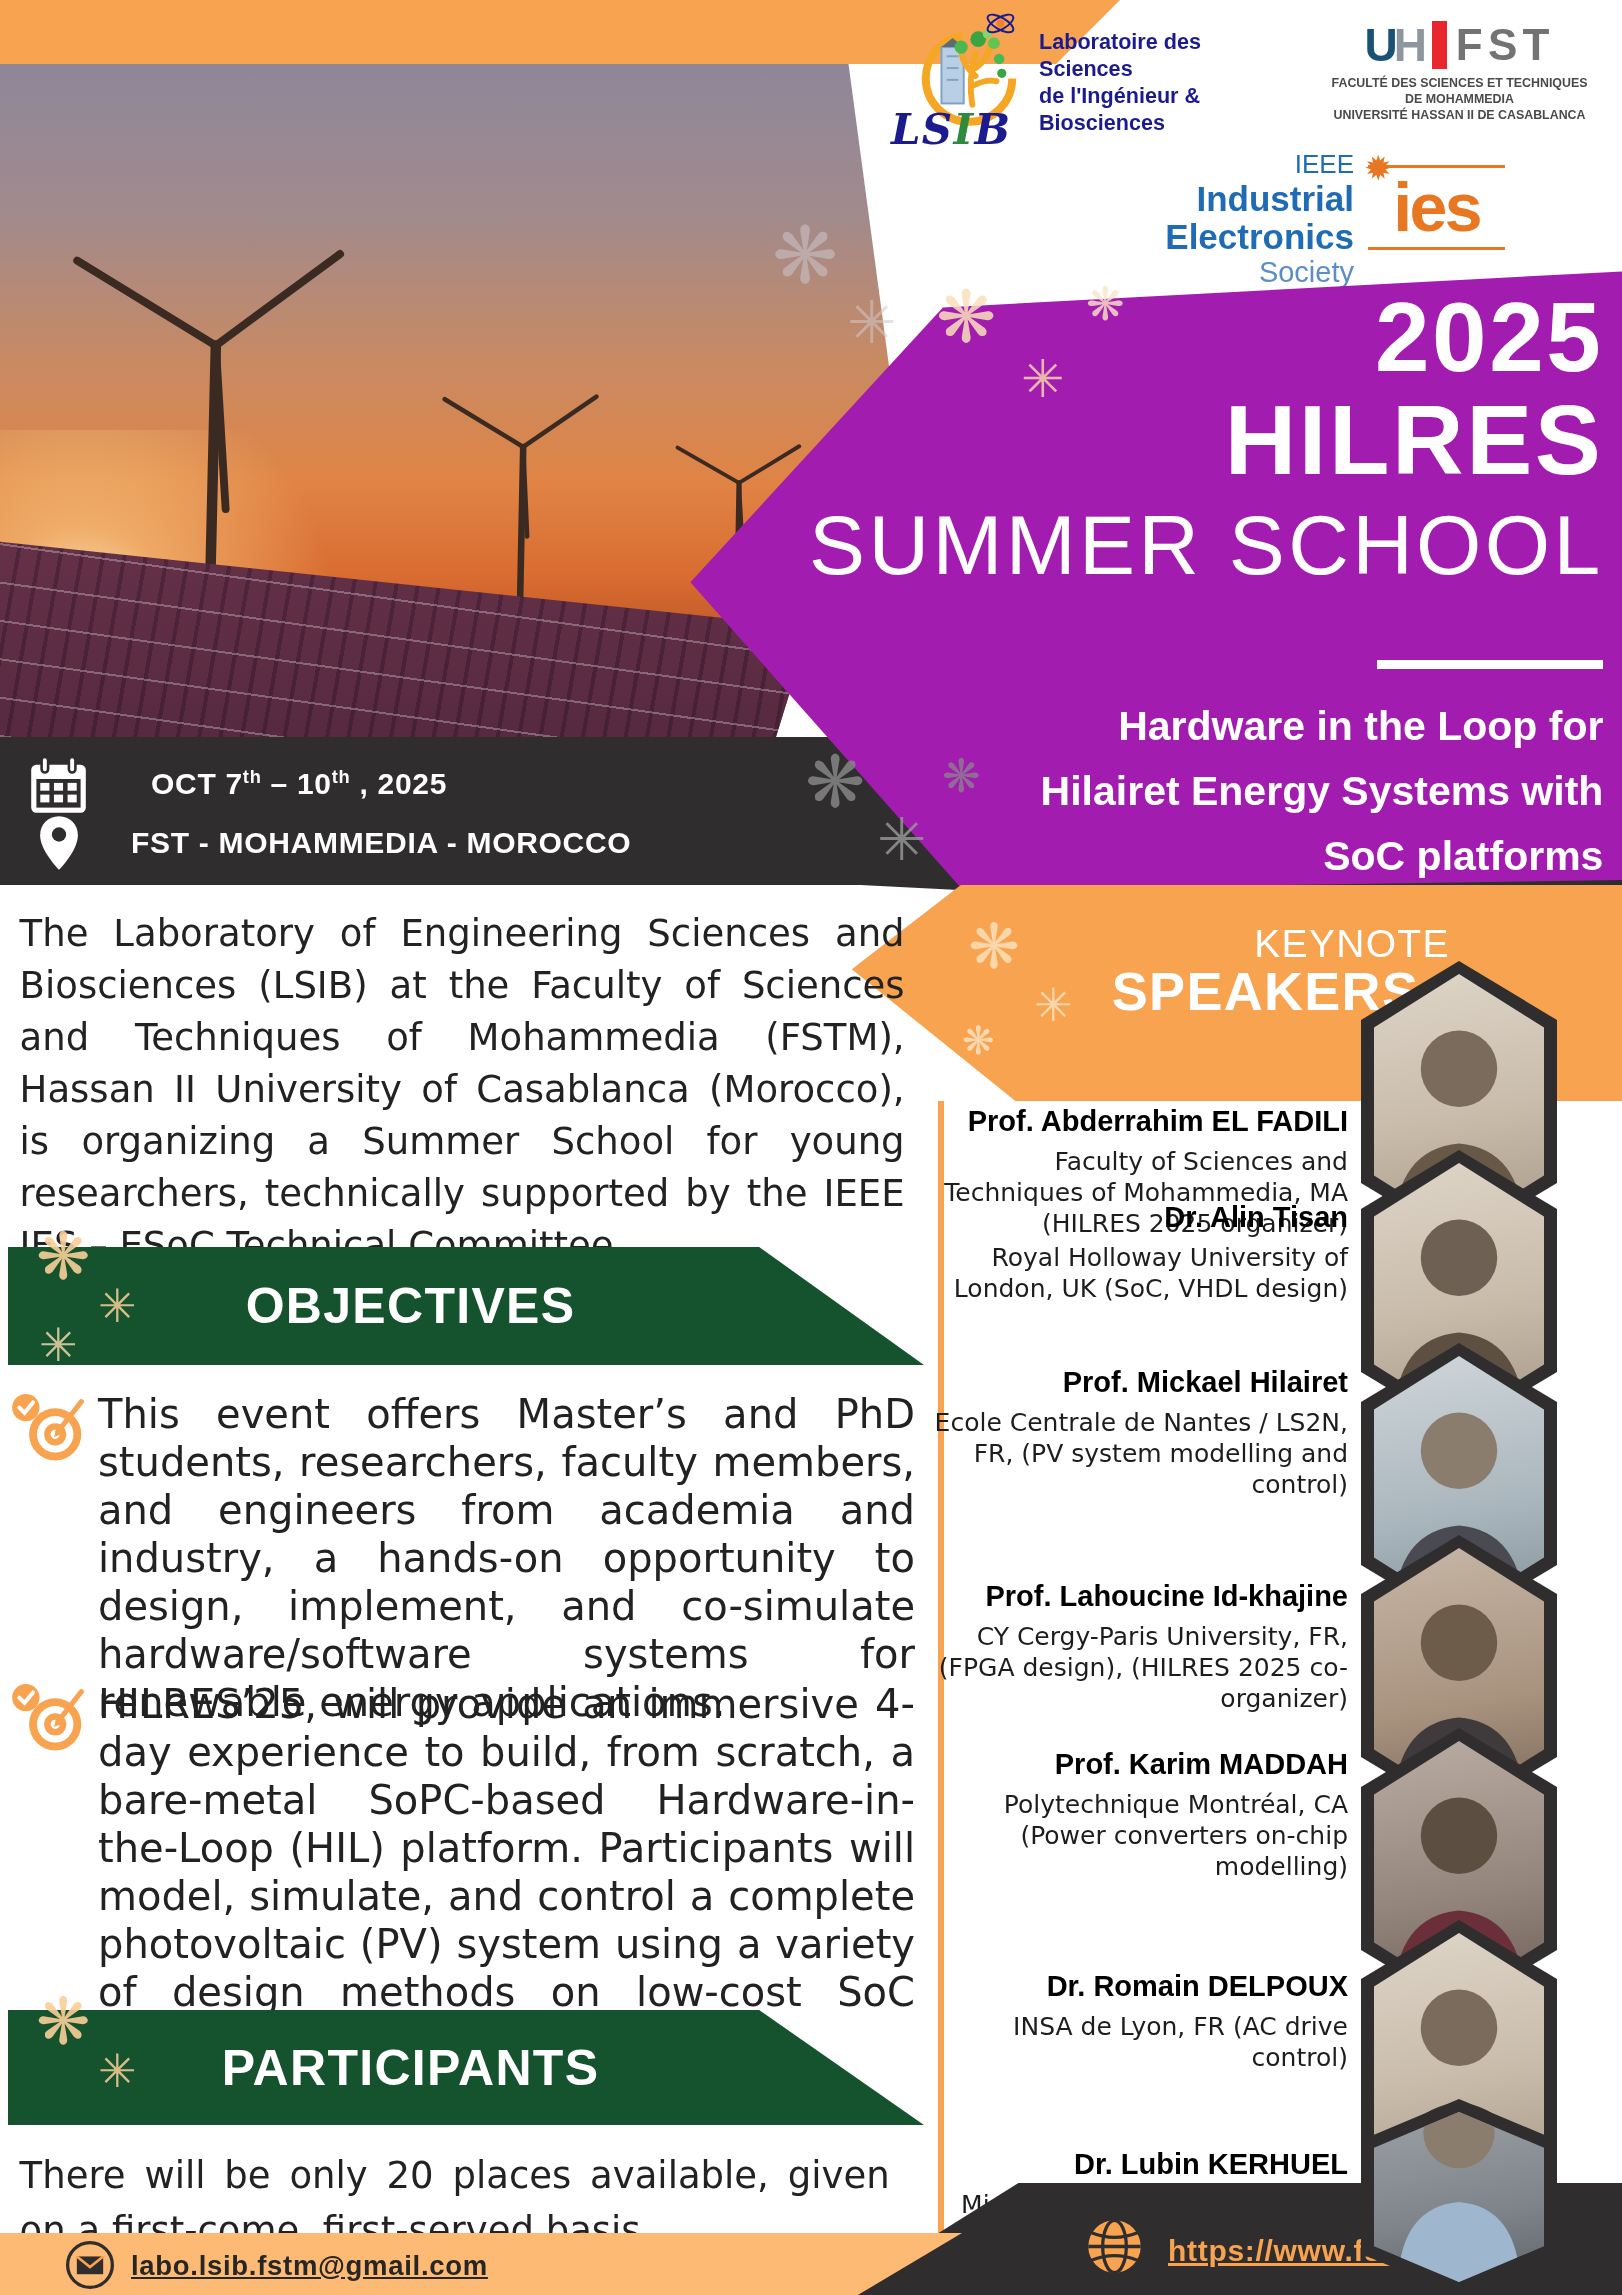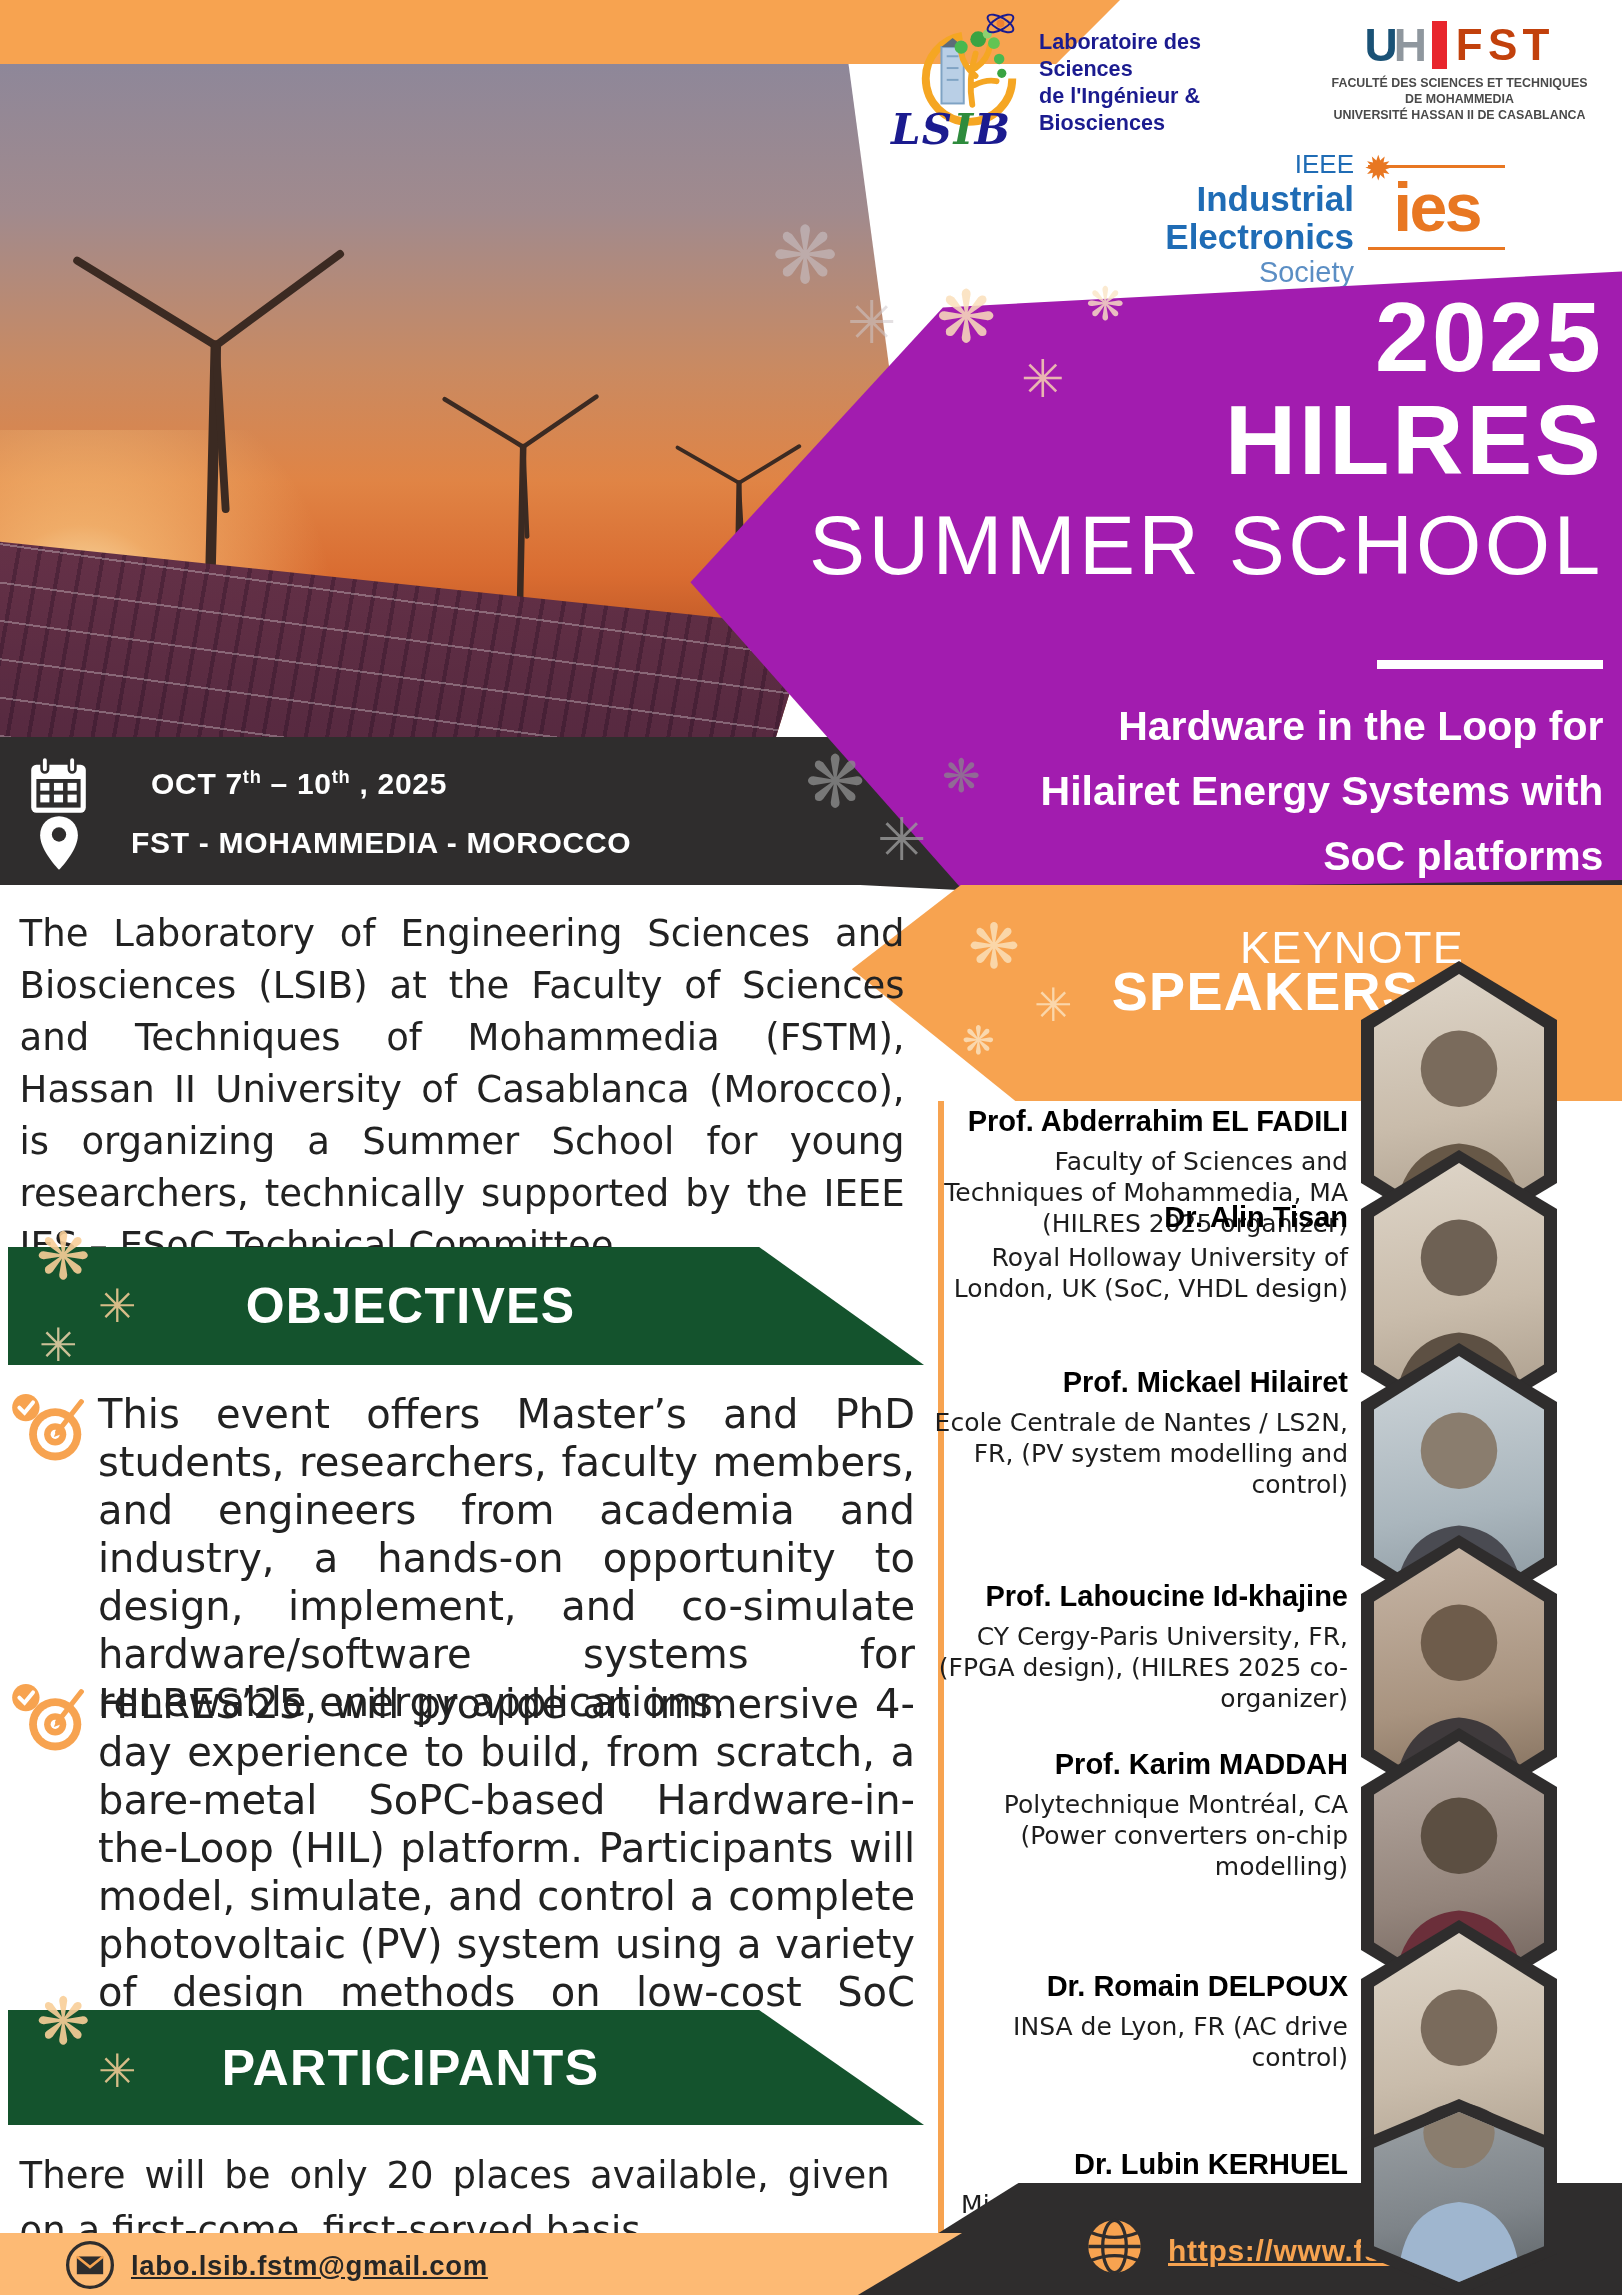--- a/index.html
+++ b/index.html
@@ -31,21 +31,21 @@
               clip-path:polygon(27.8% 6.5%,100% 0.7%,100% 98.4%,29.9% 100%,1% 50.6%);}
   .t-year{right:19.6px;top:14.4px;font-size:98px;font-weight:800;color:#fff;letter-spacing:2.6px;}
   .t-name{right:19.6px;top:116px;font-size:99px;font-weight:800;color:#fff;letter-spacing:2.6px;}
   .t-sub{right:19.6px;top:230px;font-size:84px;font-weight:300;color:#fff;letter-spacing:3.3px;}
   .t-underline{right:19.6px;top:393px;width:226px;height:8.5px;background:#fff;}
   .t-tagline{right:19.6px;top:427px;width:818px;text-align:right;color:#fff;
              font-size:41px;font-weight:bold;line-height:65px;}
   
   .keynote{left:844px;top:885px;width:779px;height:216px;background:#F7A350;
            clip-path:polygon(15% 0,100% 0,100% 100%,22% 100%,1% 39%);}
-  .k-kicker{left:377px;top:37px;width:262px;text-align:center;color:#fff;font-size:45px;letter-spacing:1.3px;}
+  .k-kicker{left:377px;top:37px;width:262px;text-align:center;color:#fff;font-size:39px;letter-spacing:1.3px;}
   .k-head{left:258px;top:75px;width:327px;text-align:center;color:#fff;font-size:54px;font-weight:800;letter-spacing:1.3px;}
   .vrule{left:938px;top:1101px;width:5.9px;height:1132px;background:#F7A350;}
   
   .intro{left:19.6px;top:908px;width:885px;font-family:"DejaVu Sans",sans-serif;
          font-size:37px;line-height:52px;text-align:justify;color:#222;}
   .banner{left:8px;width:916px;height:118px;background:#14532d;
           clip-path:polygon(0 0,82% 0,100% 100%,0 100%);}
   .bannertext{left:26px;top:30px;width:753px;text-align:center;color:#fff;
               font-size:50px;font-weight:800;letter-spacing:1.3px;}
   .bullettext{width:817px;font-family:"DejaVu Sans",sans-serif;font-size:40px;line-height:48px;
@@ -72,21 +72,21 @@
            text-decoration:underline;letter-spacing:0.7px;}
   
   .lsibtext{left:891px;top:105px;font-family:"DejaVu Serif",serif;font-style:italic;
             font-weight:bold;font-size:42px;letter-spacing:1.3px;}
   .lsibcap{left:1039px;top:27.5px;width:216px;color:#1B1B8F;font-weight:800;font-size:21.6px;line-height:27px;}
   .fstgroup{left:1319px;top:18.3px;width:281px;text-align:center;}
   .fstmark{display:flex;align-items:center;justify-content:center;gap:9.2px;}
   .uh2{font-size:46px;font-weight:800;color:#1a5276;letter-spacing:-3.9px;}
   .uh2 .g{color:#8f979e;}
   .redbar{display:inline-block;width:14.4px;height:48px;background:#E8262D;}
-  .fstt{font-size:44px;font-weight:800;color:#c2410c;letter-spacing:5.2px;}
+  .fstt{font-size:44px;font-weight:800;color:#737373;letter-spacing:5.2px;}
   .fstcap{margin-top:3.9px;font-size:12.4px;font-weight:bold;color:#4a4a4a;line-height:15.7px;}
   .iesgroup{left:1073px;top:149px;width:281px;text-align:right;color:#1F6CB5;}
   .ieee{font-size:26px;font-weight:300;}
   .iesline{font-size:35px;font-weight:800;line-height:38px;}
   .society{font-size:29px;font-weight:300;color:#5b8ec4;}
   .ieslogo{left:1368px;top:165px;width:137px;text-align:center;color:#E87722;
            border-top:3.9px solid #E87722;border-bottom:3.9px solid #E87722;
            font-size:68px;font-weight:800;line-height:79px;letter-spacing:-2.6px;}
   .iessun{left:1364px;top:148px;font-size:34px;color:#E87722;}
   

